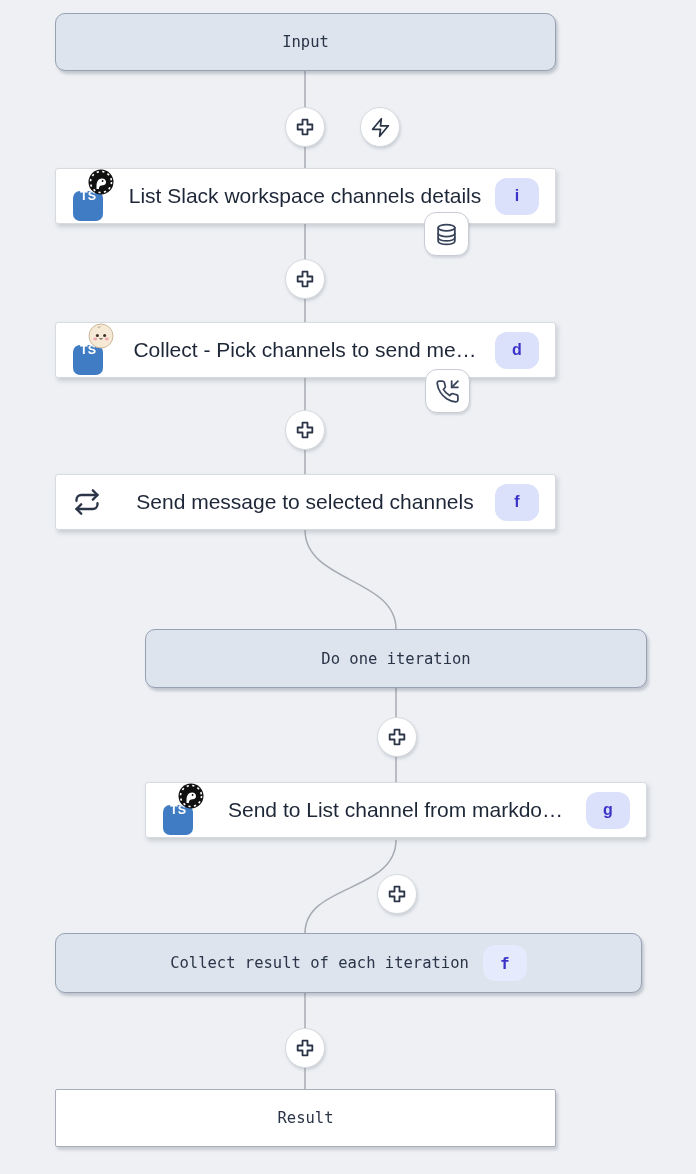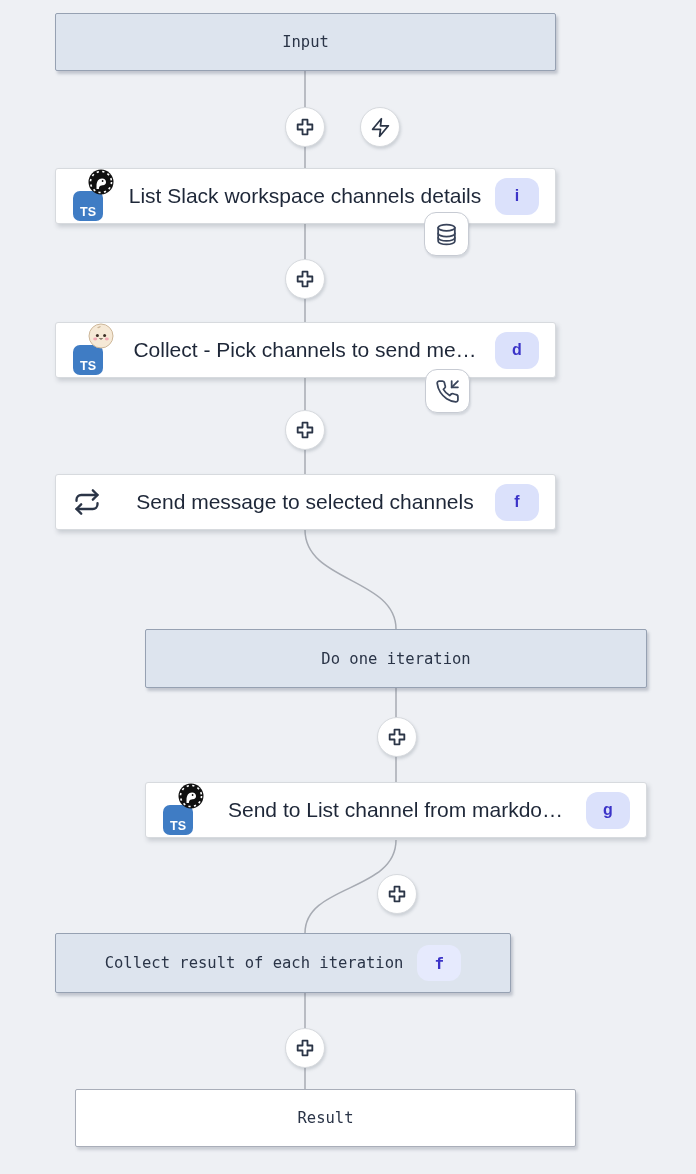--- a/index.html
+++ b/index.html
@@ -12,39 +12,38 @@
   }
   .canvas{position:absolute;inset:0;width:696px;height:1174px;}
   svg.wires{position:absolute;left:0;top:0;z-index:0;}
 
   
   .hdr-box{
     position:absolute;
     box-sizing:border-box;
     background:#dde4ee;
     border:1px solid #96a1b2;
-    border-radius:2px;
+    border-radius:10px;
     box-shadow:2px 3px 3px rgba(90,100,120,.30);
     display:flex;align-items:center;justify-content:center;
     font-family:"DejaVu Sans Mono", monospace;
     font-size:15.5px;font-weight:500;color:#2a3447;
     z-index:2;
   }
   .plain-box{
     position:absolute;
     box-sizing:border-box;
     background:#ffffff;
     border:1px solid #a9aeb9;
     border-radius:2px;
     box-shadow:2px 3px 3px rgba(90,100,120,.25);
     display:flex;align-items:center;justify-content:center;
     font-family:"DejaVu Sans Mono", monospace;
     font-size:15.5px;font-weight:500;color:#2a3447;
     z-index:2;
-    margin-left:20px;
   }
   .node{
     position:absolute;
     box-sizing:border-box;
     background:#ffffff;
     border:1px solid #d7dade;
     border-radius:3px;
     box-shadow:2px 3px 4px rgba(120,128,140,.30);
     display:flex;align-items:center;
     padding:0 16px 0 17px;
@@ -64,21 +63,21 @@
   }
   .badge.light{background:#e6eafd;width:44px;height:36px;}
 
   
   .icon-cluster{position:relative;width:42px;height:40px;flex:0 0 auto;margin-top:10px;}
   .ts-square{
     position:absolute;left:0;bottom:0;width:30px;height:30px;
     background:#3f7cc4;border-radius:7px;
     display:flex;align-items:flex-end;justify-content:center;
     color:#fff;font-weight:bold;font-size:12.5px;
-    padding-bottom:2px;box-sizing:border-box;
+    padding-bottom:18px;box-sizing:border-box;
     font-family:"Liberation Sans", sans-serif;
   }
   .runtime-circle{position:absolute;left:15px;top:-12px;width:26px;height:26px;}
 
   
   .glyph-icon{width:42px;flex:0 0 auto;display:flex;align-items:center;}
 
   
   .round-btn{
     position:absolute;width:40px;height:40px;border-radius:50%;
@@ -233,21 +232,21 @@
     <div class="node-title">Send to List channel from markdo…</div>
     <div class="badge">g</div>
   </div>
 
   <div class="round-btn" style="left:377px;top:874px;">
     <svg width="22" height="22" viewBox="0 0 24 24">
       <path d="M9.3 4h5.4v5.3H20v5.4h-5.3V20H9.3v-5.3H4V9.3h5.3z" fill="#ffffff" stroke="#2b3547" stroke-width="2" stroke-linejoin="round"></path>
     </svg>
   </div>
 
-  <div class="hdr-box" style="left:55px;top:933px;width:456px;height:60px;gap:14px;align-items:center;">
+  <div class="hdr-box" style="left:55px;top:933px;width:587px;height:60px;gap:14px;align-items:center;">
     <span>Collect result of each iteration</span>
     <span class="badge light">f</span>
   </div>
 
   <div class="round-btn" style="left:285px;top:1028px;">
     <svg width="22" height="22" viewBox="0 0 24 24">
       <path d="M9.3 4h5.4v5.3H20v5.4h-5.3V20H9.3v-5.3H4V9.3h5.3z" fill="#ffffff" stroke="#2b3547" stroke-width="2" stroke-linejoin="round"></path>
     </svg>
   </div>
 

